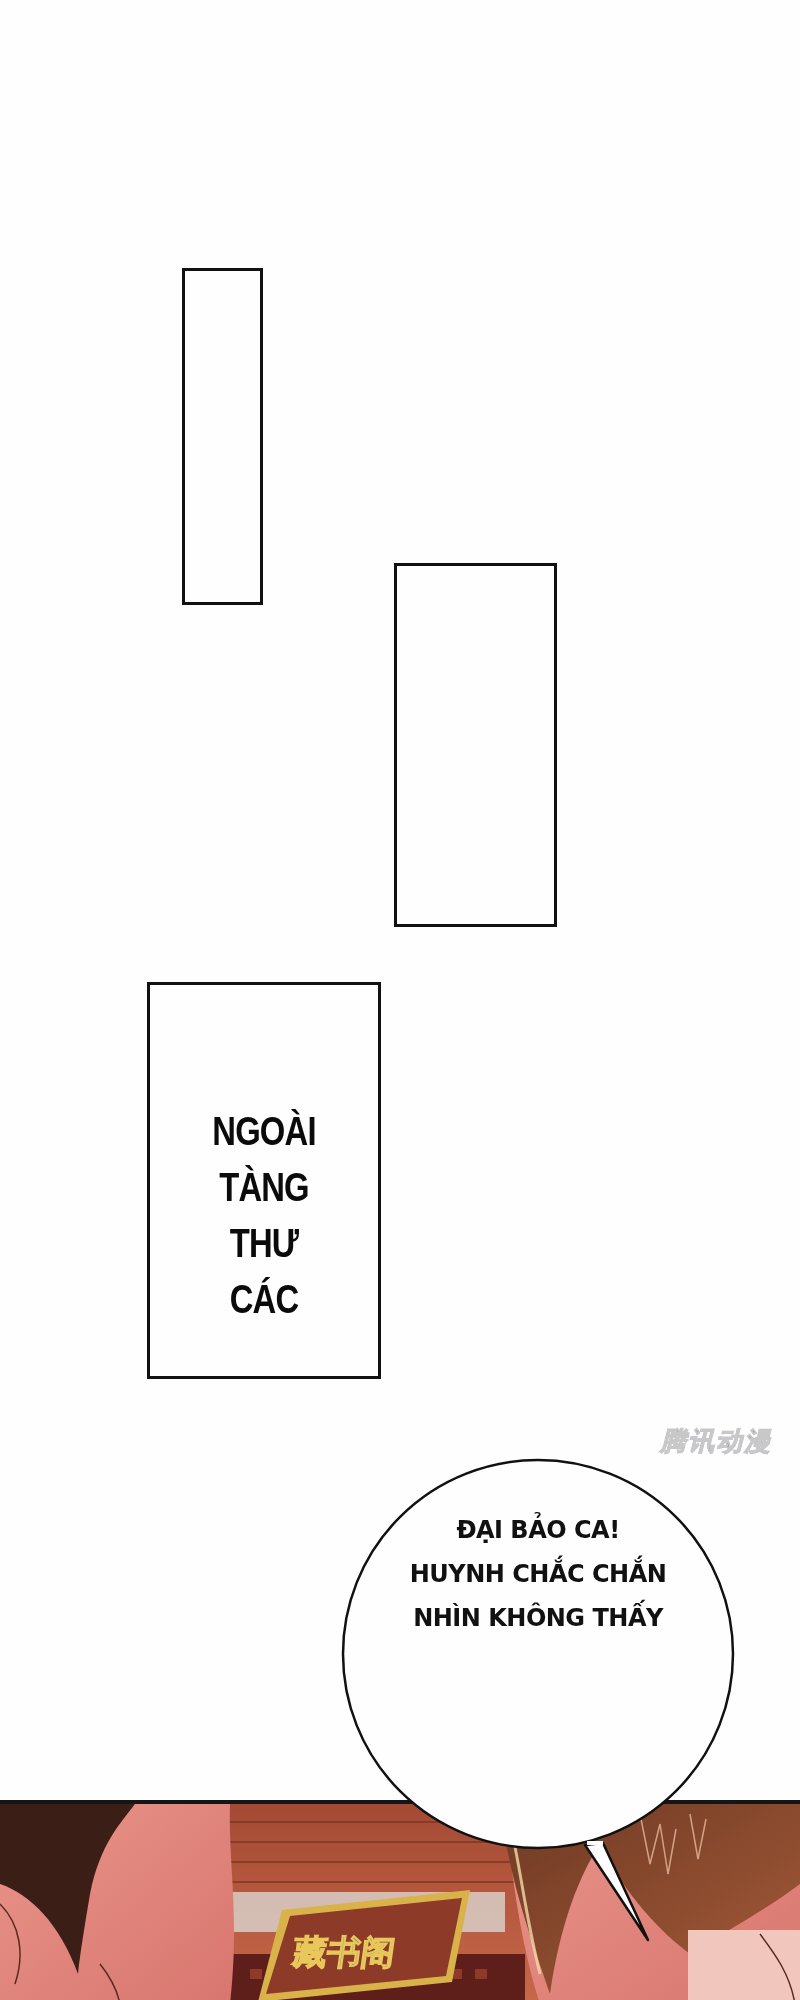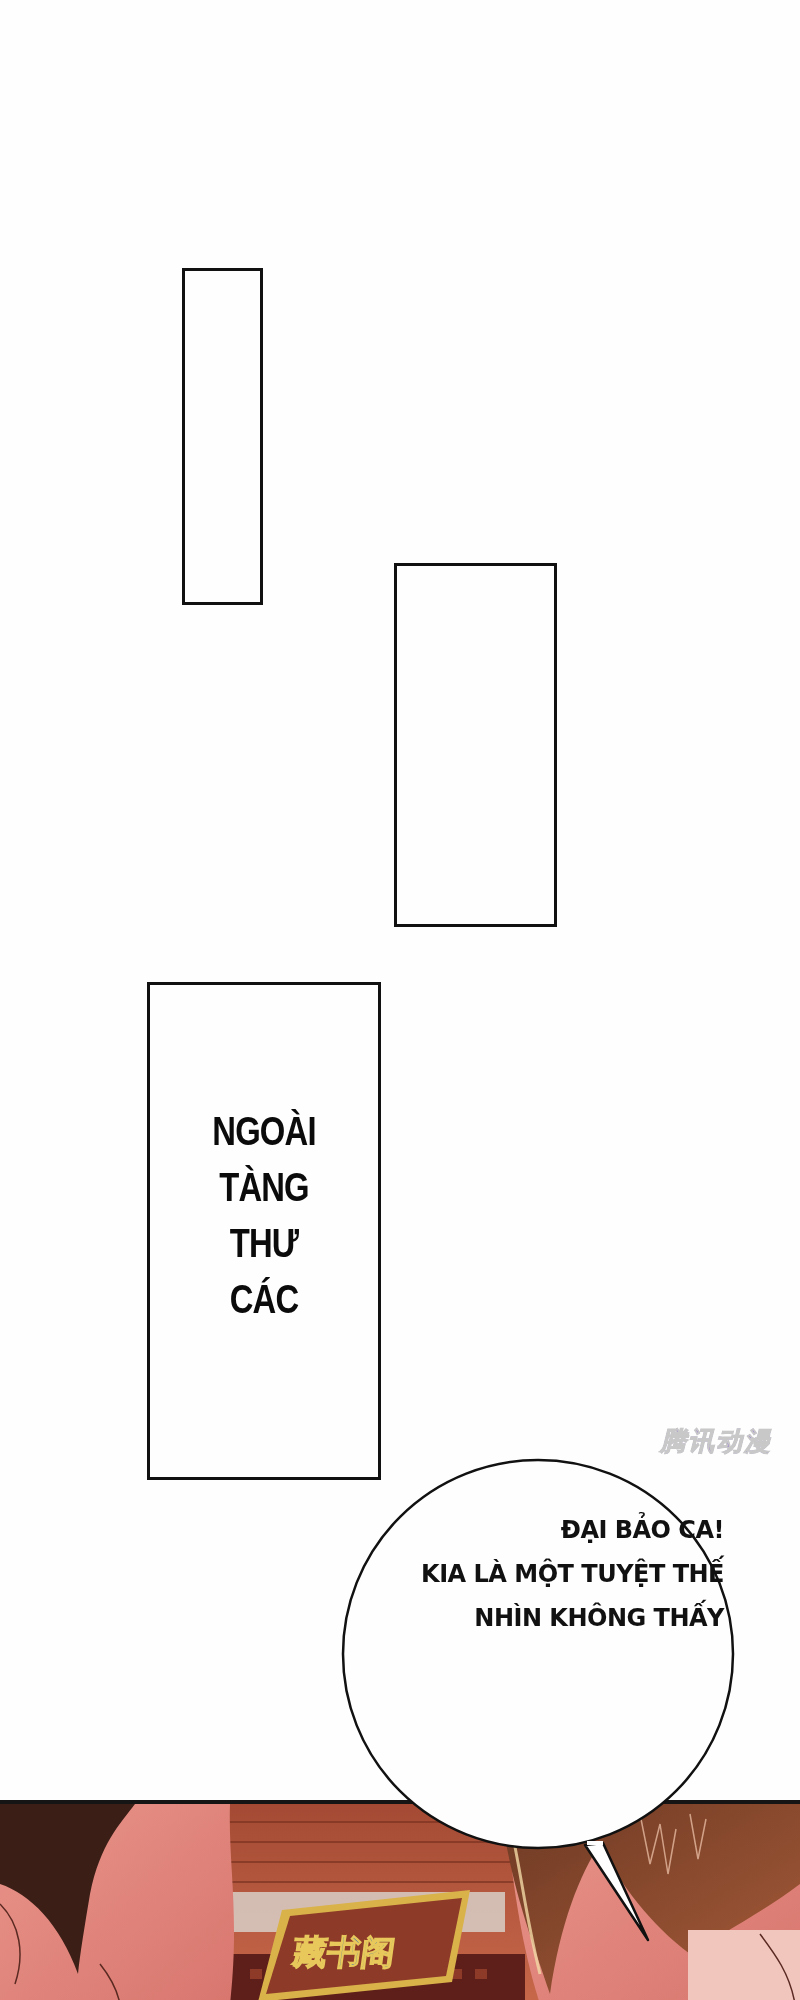--- a/index.html
+++ b/index.html
@@ -27,35 +27,35 @@
     -webkit-text-stroke: 1px #c8c8c8; white-space: nowrap;
   }
   .art-panel {
     position: absolute; left: 0; top: 1800px; width: 800px; height: 200px;
     border-top: 4px solid #151515; overflow: hidden;
   }
   .art-panel svg { display: block; }
   .bubble-svg { position: absolute; left: 0; top: 0; pointer-events: none; }
   .bubble-text {
     position: absolute; left: 352px; top: 1508px; width: 372px;
-    text-align: right;
+    text-align: center;
     font-family: "DejaVu Sans", sans-serif; font-weight: 700;
     font-size: 24px; line-height: 44px; color: #111;
     letter-spacing: -0.5px;
   }
   .bubble-text span { display: block; white-space: nowrap; }
 </style>
 </head>
 <body>
 
 <div class="narration-box" style="left:182px; top:268px; width:81px; height:337px;"></div>
 
 <div class="narration-box" style="left:394px; top:563px; width:163px; height:364px;"></div>
 
-<div class="narration-box" style="left:147px; top:982px; width:234px; height:498px;">
+<div class="narration-box" style="left:147px; top:982px; width:234px; height:397px;">
   <div class="caption-text" style="top:118px;">
     <span>NGOÀI</span>
     <span>TÀNG</span>
     <span>THƯ</span>
     <span>CÁC</span>
   </div>
 </div>
 
 <div class="watermark">腾讯动漫</div>
 
@@ -124,15 +124,15 @@
 </div>
 
 <svg class="bubble-svg" width="800" height="2000" viewBox="0 0 800 2000">
   <path d="M585,1845 L648,1940 L603,1843 Z" fill="#fefefe" stroke="#111" stroke-width="2.5" stroke-linejoin="round"></path>
   <ellipse cx="538" cy="1654" rx="195" ry="194" fill="#fefefe" stroke="#111" stroke-width="2.5"></ellipse>
   <path d="M587,1843 L603,1843" stroke="#fefefe" stroke-width="4"></path>
 </svg>
 
 <div class="bubble-text">
   <span>ĐẠI BẢO CA!</span>
-  <span>KIA LÀ MỘT TUYỆT THẾ</span>
+  <span>HUYNH CHẮC CHẮN</span>
   <span>NHÌN KHÔNG THẤY</span>
 </div>
 
 </body></html>

